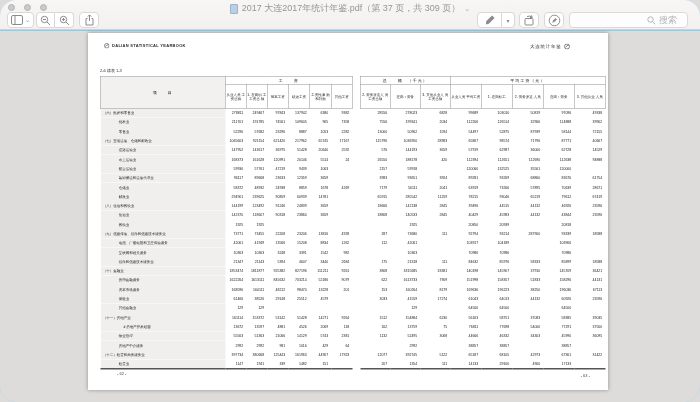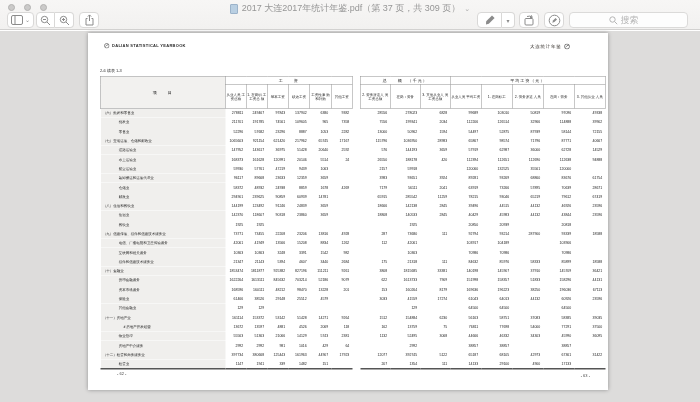--- a/index.html
+++ b/index.html
@@ -1,37 +1,37 @@
 <!DOCTYPE html>
 <html><head>
 <meta charset="utf-8">
 <style>
   * { margin:0; padding:0; box-sizing:border-box; }
   html,body { width:700px; height:402px; overflow:hidden;
     font-family:"Liberation Sans", sans-serif; background:#dddcdb; }
-  .window { position:relative; width:700px; height:402px; background:#ffffff; overflow:hidden; }
+  .window { position:relative; width:700px; height:402px; background:#7dd3fc; overflow:hidden;border-radius:16px; }
 
   
   .chrome { position:absolute; top:0; left:0; width:700px; height:30px;
     background:linear-gradient(#f7f6f5,#f2f1f0); border-bottom:1px solid #d2d1d0; z-index:5; }
   .lights { position:absolute; left:8; top:4px; left:8px; display:flex; gap:9px; }
   .light { width:7px; height:7px; border-radius:50%; background:#cbcac9; border:1px solid #b3b2b1; }
   .win-title { position:absolute; top:2px; left:0; width:100%; display:flex; justify-content:center;
     align-items:center; gap:4px; font-size:9px; color:#969696; }
   .doc-ic { width:8px; height:10px; background:#b9cfe2; border:1px solid #9cb3ca; border-radius:1px; }
   .t-chev { font-size:7px; color:#ababab; line-height:6px; }
   .btn { position:absolute; top:12px; height:16px; background:#fff;
     border:1px solid #d9d8d7; border-radius:4px; display:flex; align-items:center;
     justify-content:center; color:#8b8b8b; }
   .seg-l { border-radius:4px 0 0 4px; }
   .seg-r { border-radius:0 4px 4px 0; border-left:none; }
   svg.ic { stroke:#8b8b8b; stroke-width:1; fill:none; }
   .search-field { position:absolute; top:12px; left:569px; width:119px; height:16px;
     background:#fdfdfd; border:1px solid #dbdad9; border-radius:4px;
-    display:flex; align-items:center; justify-content:center; gap:3px; }
+    display:flex; align-items:center; justify-content:flex-end; gap:3px; }
   .search-field input { border:none; outline:none; width:28px; font-size:9px;
     color:#777; background:transparent; font-family:"Liberation Sans", sans-serif; }
   .search-field input::placeholder { color:#b4b4b4; }
 
   
   .content { position:absolute; top:31px; left:0; width:700px; height:371px; background:#dddcdb; }
   .page { position:absolute; left:88px; top:2px; width:520px; height:357px; background:#ffffff;
     box-shadow:0 0 4px rgba(0,0,0,.35); overflow:hidden; }
   .page-inner { width:1040px; height:714px; transform:scale(.5); transform-origin:top left; position:relative; }
 

